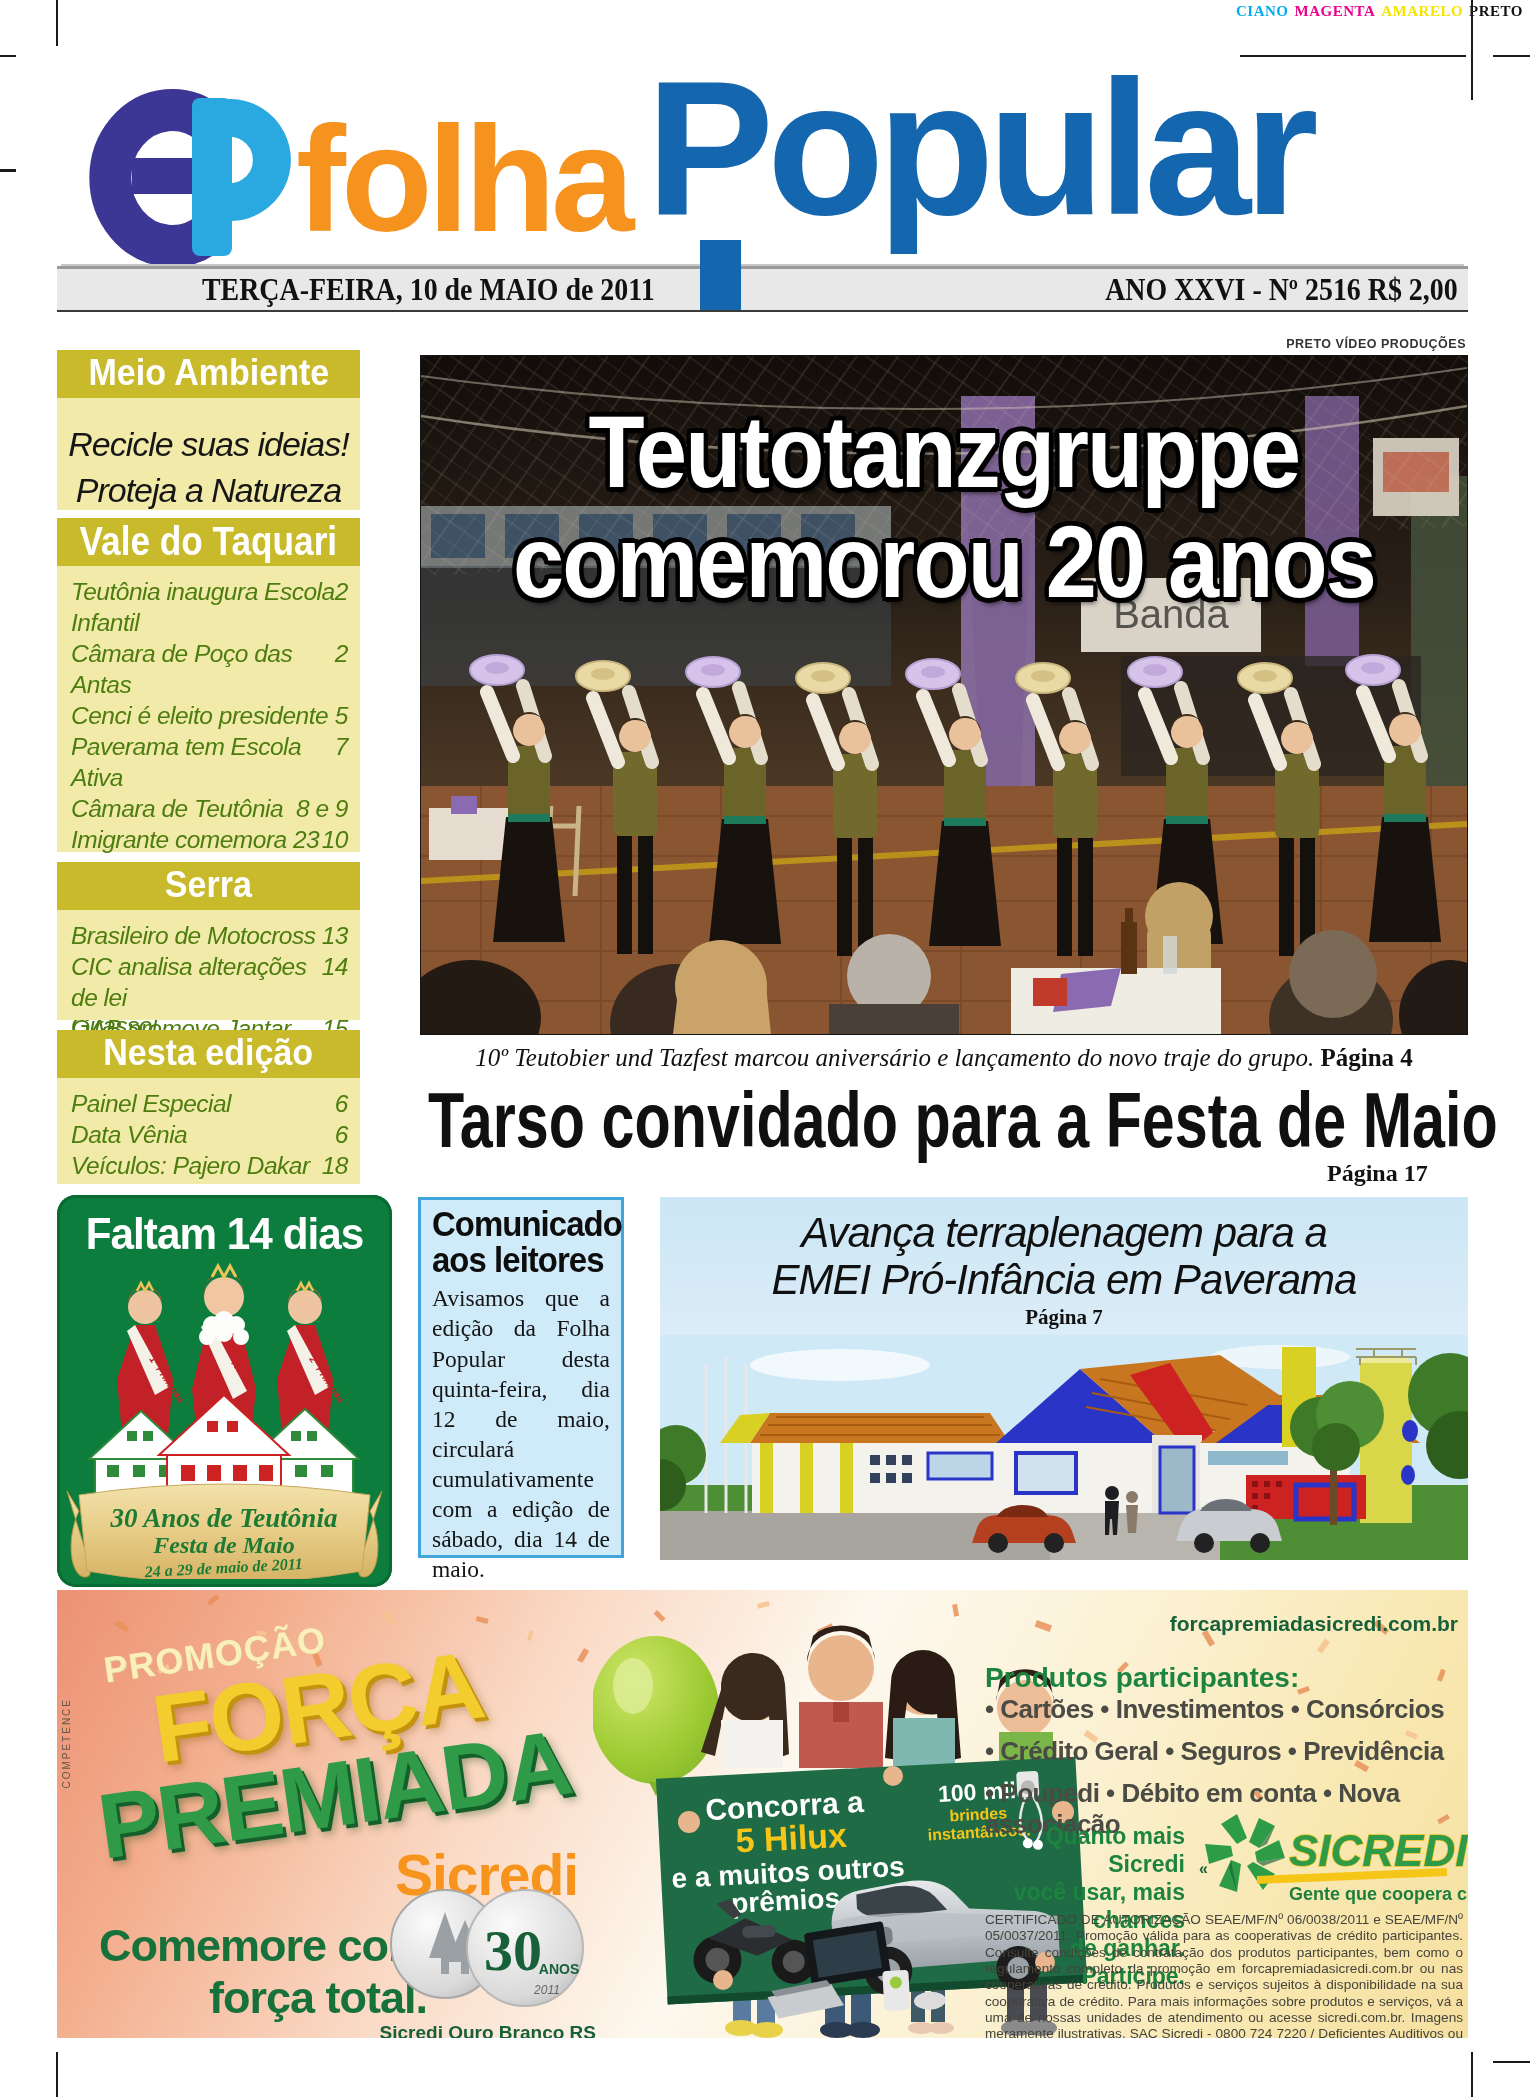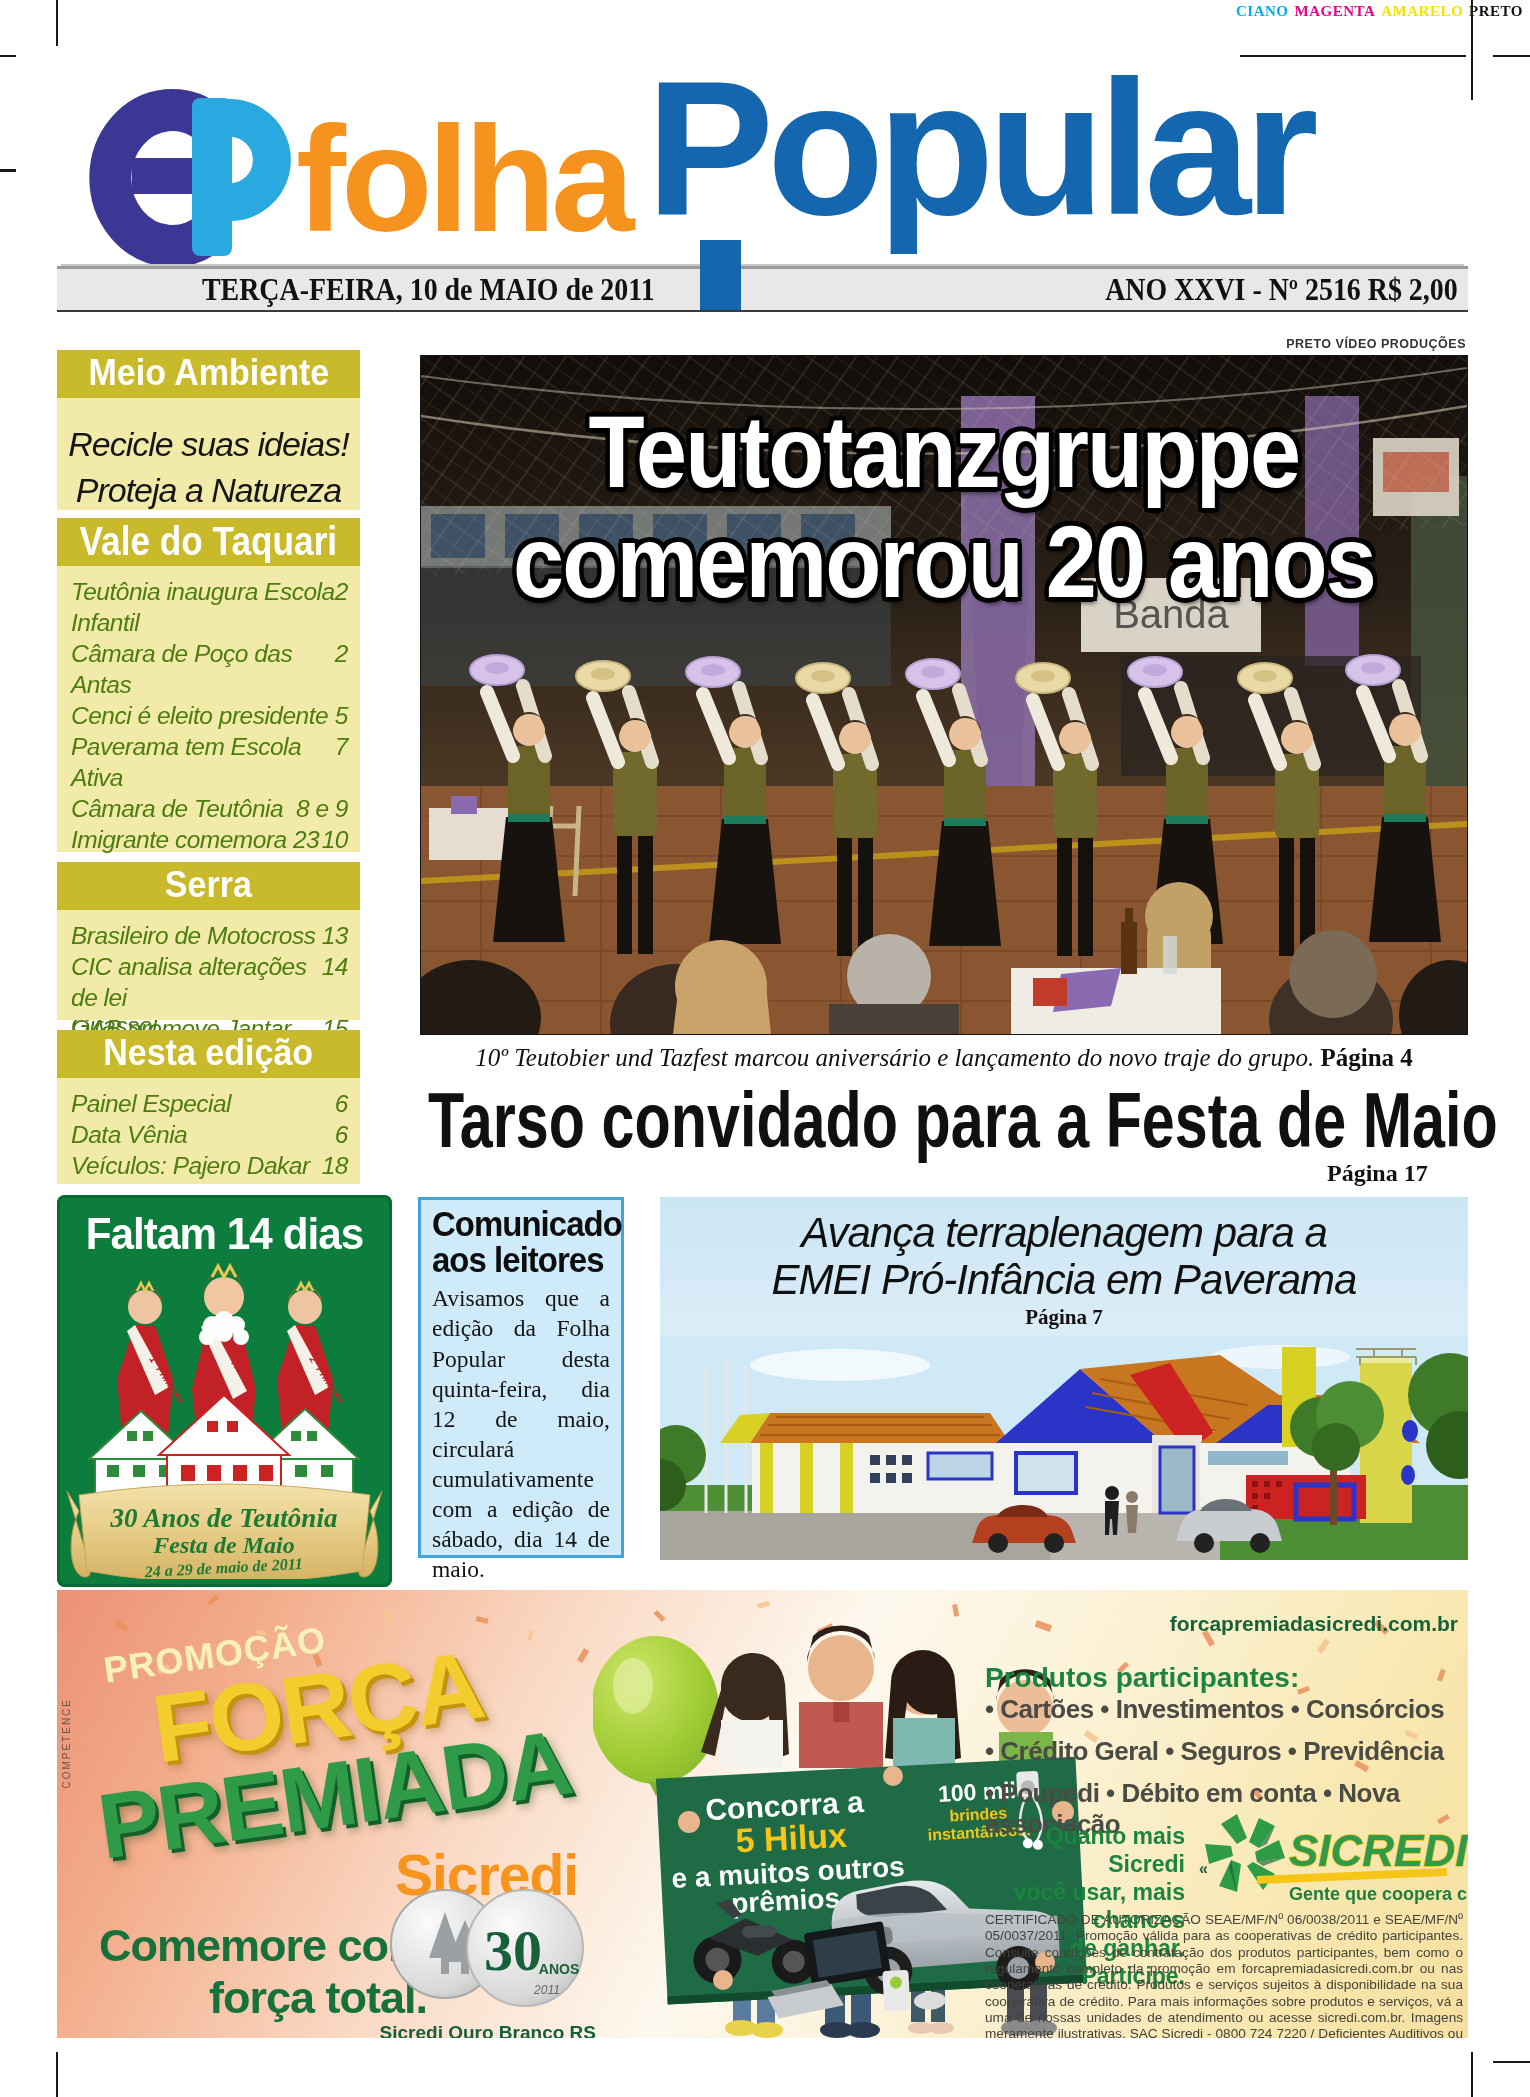--- a/index.html
+++ b/index.html
@@ -31,21 +31,21 @@
   
   .band{position:absolute;left:57px;width:303px;height:48px;background:var(--gold);color:#fff;font-weight:bold;text-align:center;}
   .band span{font-size:37px;line-height:46px;transform:scaleX(.92);}
   .ybox{position:absolute;left:57px;width:303px;background:var(--paleyellow);}
   .envmsg{font-style:italic;font-size:34px;color:#161616;text-align:center;line-height:1.35;padding-top:24px;letter-spacing:-1px;}
   .toc{padding:10px 12px 0 14px;}
   .tocrow{display:flex;justify-content:space-between;font-style:italic;font-size:24.5px;color:#4d7c0f;line-height:31px;letter-spacing:-.5px;}
   .tocrow .pg{font-style:italic;}
 
   
-  .greenbox{position:absolute;left:57px;top:1195px;width:335px;height:392px;background:#0d7d3e;border-radius:8px;overflow:hidden;box-shadow:inset 0 0 0 3px #0a6a34;}
+  .greenbox{position:absolute;left:57px;top:1195px;width:335px;height:392px;background:#0d7d3e;border-radius:19px;overflow:hidden;box-shadow:inset 0 0 0 3px #0a6a34;}
   .greenbox h2{color:#fff;font-size:44px;letter-spacing:-1px;text-align:center;margin-top:14px;transform:scaleX(.96);}
 
   
   .credit{position:absolute;top:337px;left:420px;width:1046px;text-align:right;font-size:12.5px;font-weight:bold;letter-spacing:.5px;color:#333;}
   .photo{position:absolute;left:420px;top:355px;width:1048px;height:680px;border:1px solid #151515;background:#241a12;}
   .headline-overlay{position:absolute;left:0;width:100%;text-align:center;color:#fff;font-weight:bold;letter-spacing:-2px;
     text-shadow:-4px -4px 0 #000,4px -4px 0 #000,-4px 4px 0 #000,4px 4px 0 #000,0 -5px 0 #000,0 5px 0 #000,-5px 0 0 #000,5px 0 0 #000,3px 6px 6px rgba(0,0,0,.6);}
   .caption{position:absolute;left:420px;top:1044px;width:1048px;text-align:center;font-family:"Liberation Serif",serif;font-style:italic;font-size:25px;color:#111;}
   .caption b{font-style:normal;font-weight:bold;}
   .tarso{position:absolute;left:428px;top:1080px;width:1040px;font-size:77px;font-weight:bold;color:#101010;line-height:1.05;}

